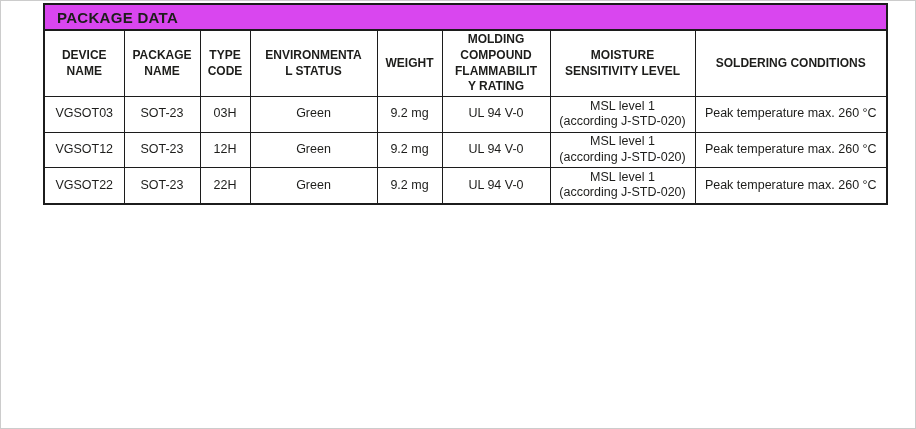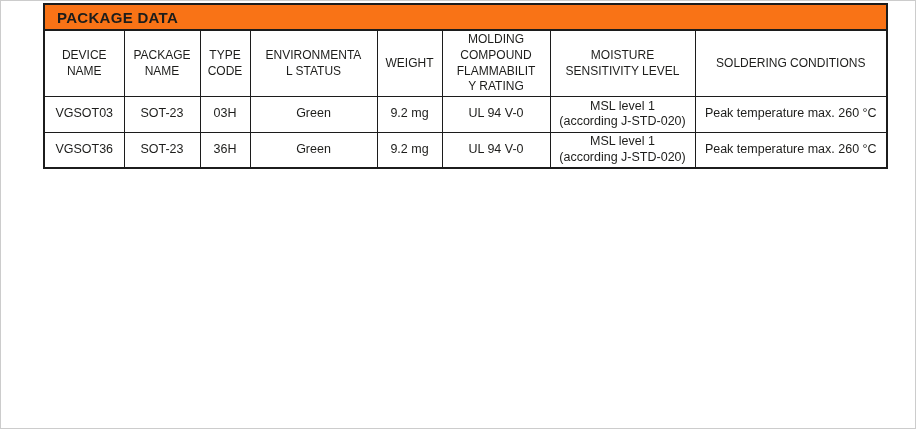--- a/index.html
+++ b/index.html
@@ -17,21 +17,21 @@
   }
   .table-wrap {
     position: absolute;
     left: 43px;
     top: 3px;
     width: 841px;
     border: 2px solid #1c1c1c;
     background: #ffffff;
   }
   .title-bar {
-    background: #f97316;
+    background: #d946ef;
     border-bottom: 2px solid #1c1c1c;
     height: 24px;
     display: flex;
     align-items: center;
     padding-left: 12px;
     font-weight: bold;
     font-size: 15px;
     letter-spacing: 0.3px;
   }
   table {
@@ -48,21 +48,21 @@
   }
   
   tr > *:first-child { border-left: none; }
   tr > *:last-child  { border-right: none; }
   thead tr > * { border-top: none; }
   tbody tr:last-child > * { border-bottom: none; }
 
   thead th {
     height: 63px;
     font-size: 12px;
-    font-weight: normal;
+    font-weight: bold;
     white-space: pre-line;
     line-height: 1.3;
   }
   tbody td {
     height: 32.6px;
     font-size: 12.5px;
     white-space: pre-line;
     line-height: 1.25;
   }
 </style>
@@ -110,23 +110,34 @@
         <td>SOT-23</td>
         <td>03H</td>
         <td>Green</td>
         <td>9.2 mg</td>
         <td>UL 94 V-0</td>
         <td>MSL level 1
 (according J-STD-020)</td>
         <td>Peak temperature max. 260 °C</td>
       </tr>
       <tr>
-        <td>VGSOT36</td>
+        <td>VGSOT12</td>
         <td>SOT-23</td>
-        <td>36H</td>
+        <td>12H</td>
+        <td>Green</td>
+        <td>9.2 mg</td>
+        <td>UL 94 V-0</td>
+        <td>MSL level 1
+(according J-STD-020)</td>
+        <td>Peak temperature max. 260 °C</td>
+      </tr>
+      <tr>
+        <td>VGSOT22</td>
+        <td>SOT-23</td>
+        <td>22H</td>
         <td>Green</td>
         <td>9.2 mg</td>
         <td>UL 94 V-0</td>
         <td>MSL level 1
 (according J-STD-020)</td>
         <td>Peak temperature max. 260 °C</td>
       </tr>
     </tbody>
   </table>
 </div>

